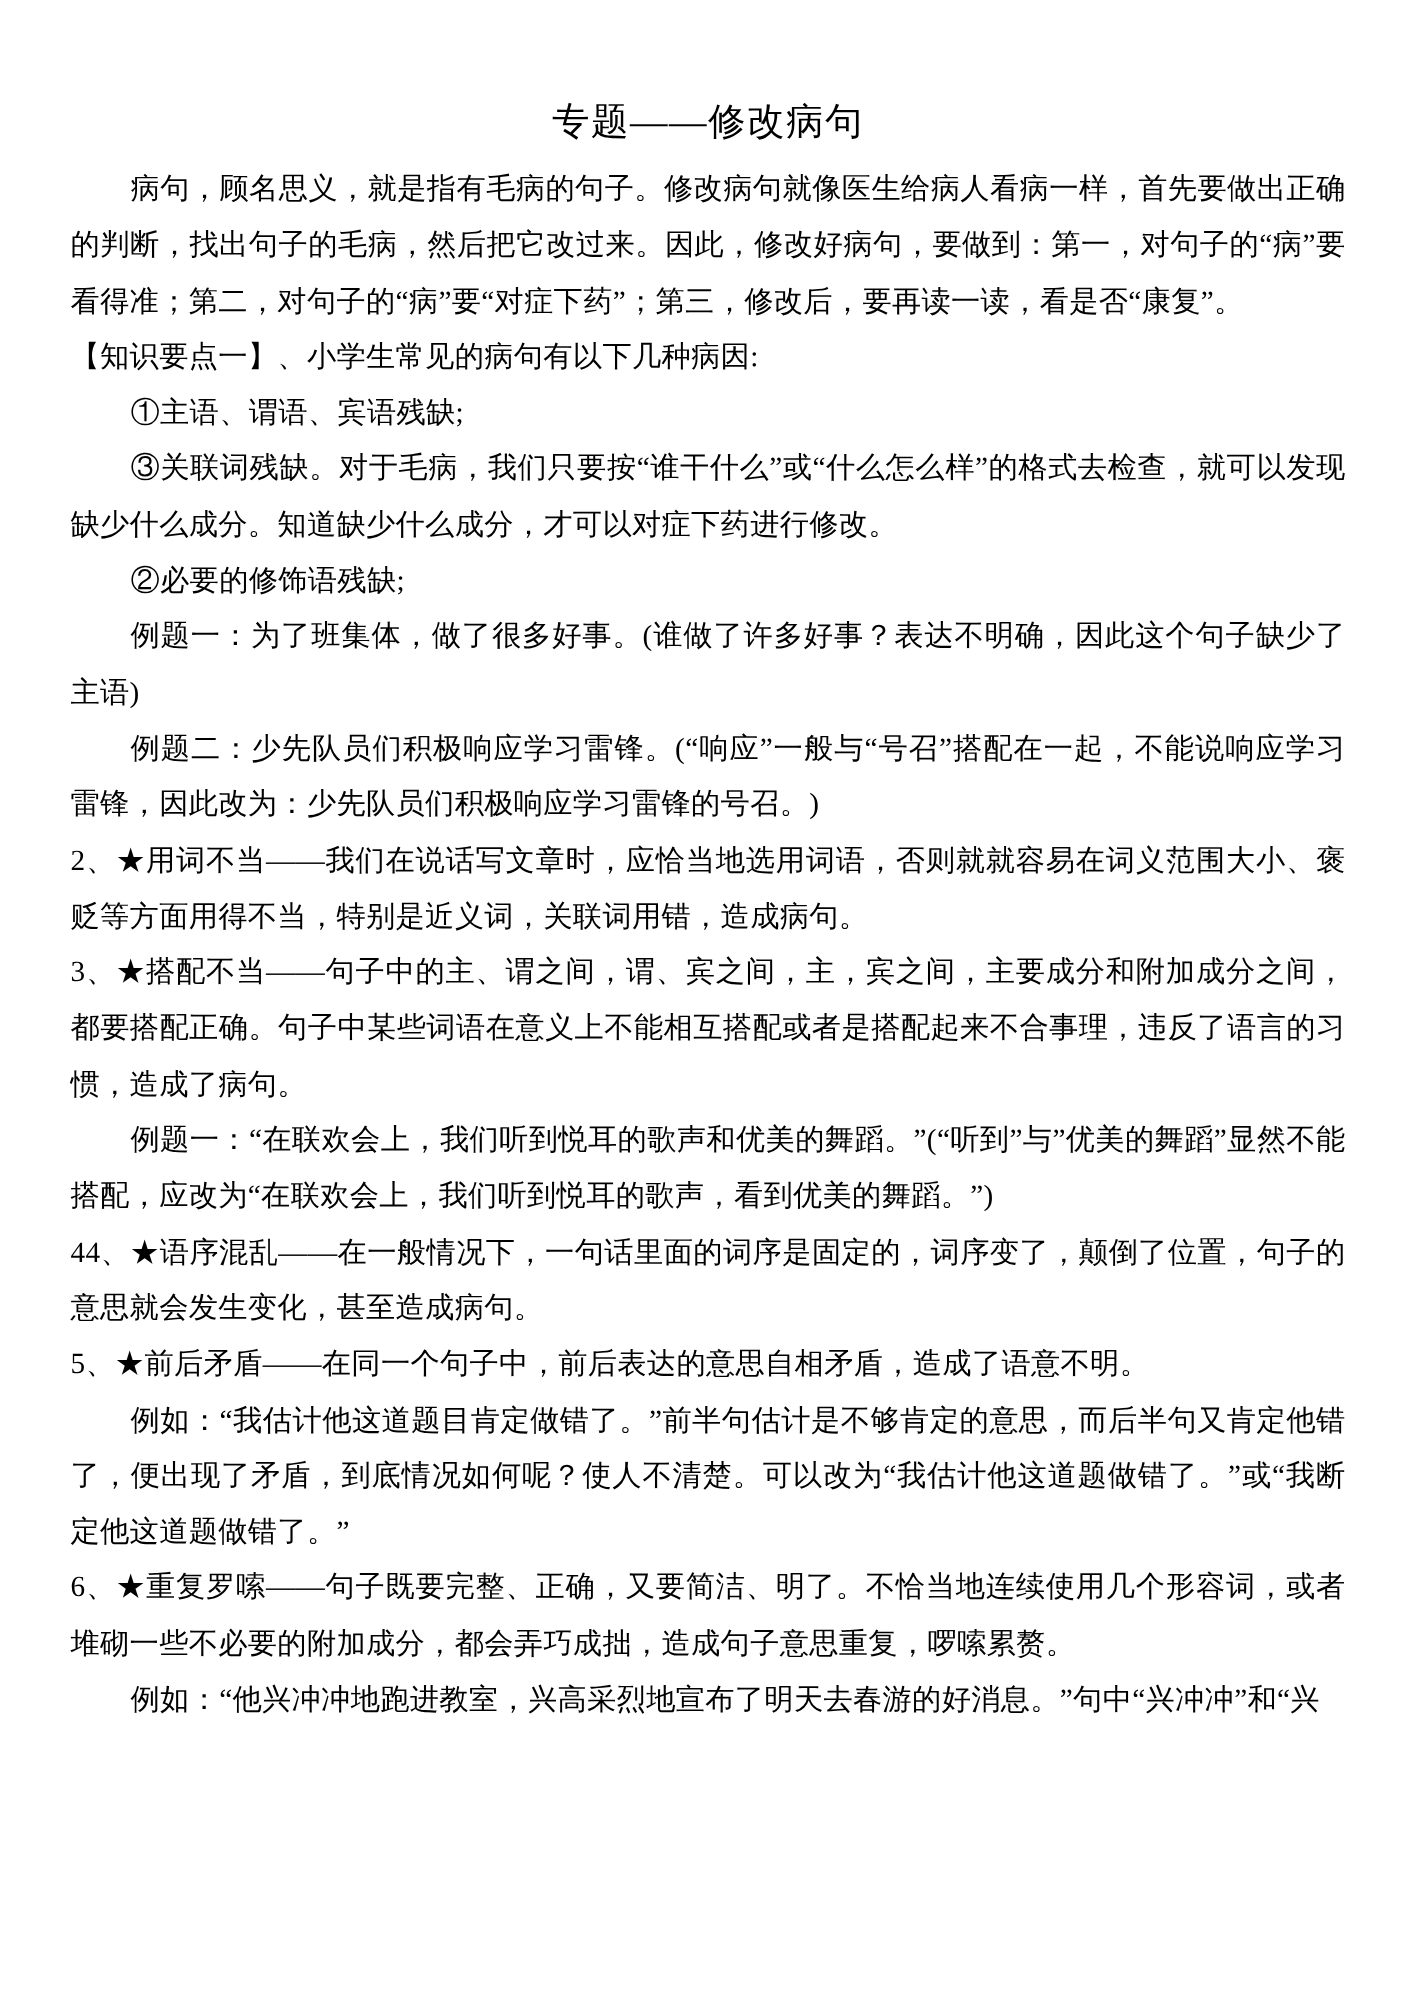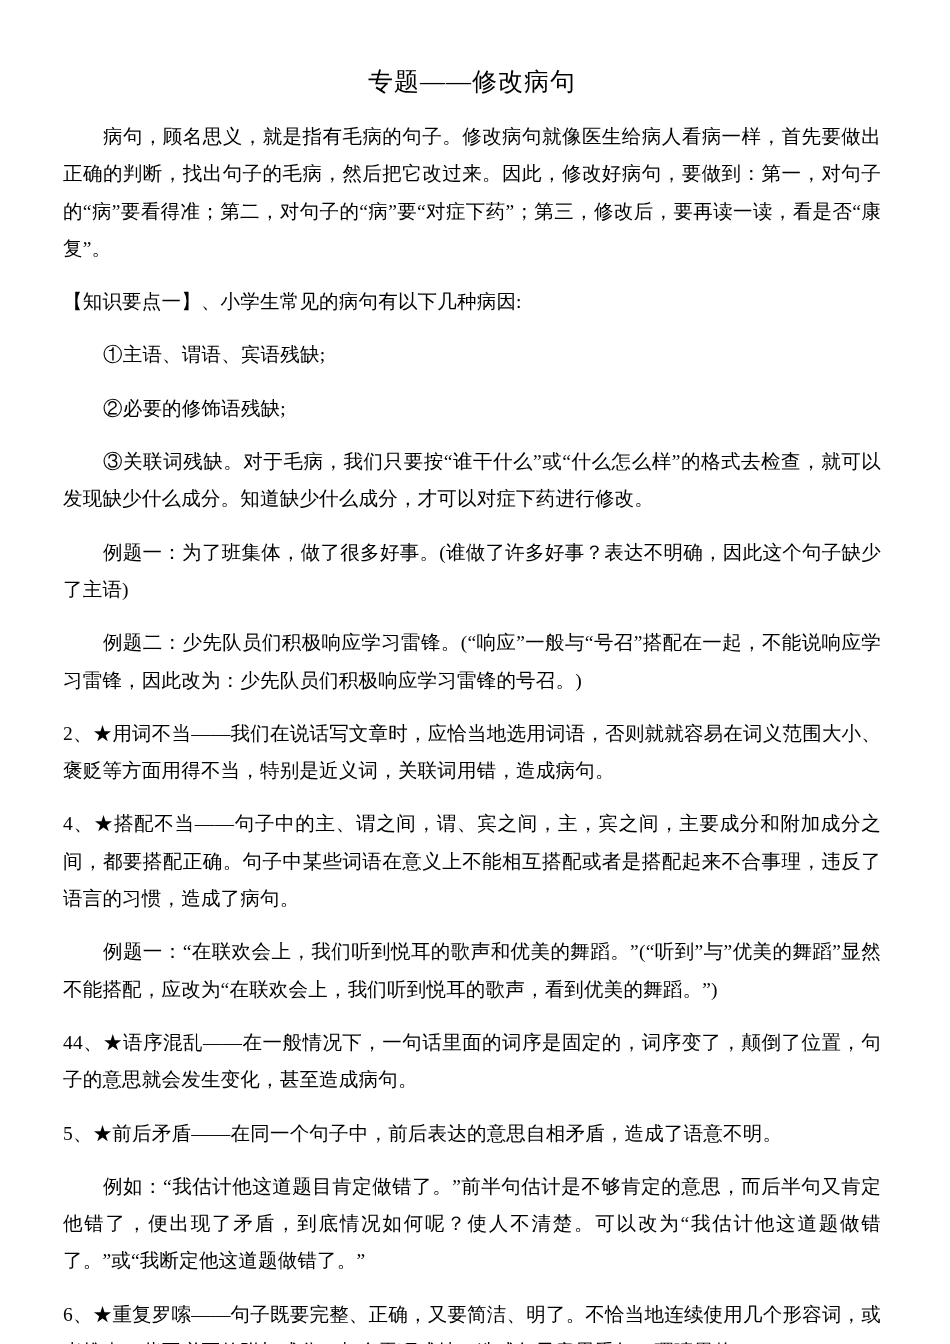--- a/index.html
+++ b/index.html
@@ -33,21 +33,21 @@
     letter-spacing: 1px;
     margin: 0 0 6px 0;
     padding: 0;
   }
   .para {
     font-size: 19.5px;
     line-height: 37.3px;
     text-align: justify;
     text-justify: inter-ideograph;
     text-align-last: left;
-    margin: 16px;
+    margin: 0;
     padding: 0;
     letter-spacing: 0.2px;
     word-break: break-all;
   }
   .indent2 { text-indent: 40px; }
   .indent3 { text-indent: 58px; }
   .indent0 { text-indent: 0; }
 </style>
 </head>
 <body>
@@ -55,28 +55,28 @@
 <div class="page">
   <div class="content">
 
     <h1 class="doc-title">专题——修改病句</h1>
 
     <p class="para indent2">病句，顾名思义，就是指有毛病的句子。修改病句就像医生给病人看病一样，首先要做出正确的判断，找出句子的毛病，然后把它改过来。因此，修改好病句，要做到：第一，对句子的“病”要看得准；第二，对句子的“病”要“对症下药”；第三，修改后，要再读一读，看是否“康复”。</p>
 
     <p class="para indent0">【知识要点一】、小学生常见的病句有以下几种病因:</p>
 
     <p class="para indent2">①主语、谓语、宾语残缺;</p>
+    <p class="para indent2">③关联词残缺。对于毛病，我们只要按“谁干什么”或“什么怎么样”的格式去检查，就可以发现缺少什么成分。知道缺少什么成分，才可以对症下药进行修改。</p>
     <p class="para indent2">②必要的修饰语残缺;</p>
-    <p class="para indent2">③关联词残缺。对于毛病，我们只要按“谁干什么”或“什么怎么样”的格式去检查，就可以发现缺少什么成分。知道缺少什么成分，才可以对症下药进行修改。</p>
     <p class="para indent2">例题一：为了班集体，做了很多好事。(谁做了许多好事？表达不明确，因此这个句子缺少了主语)</p>
     <p class="para indent2">例题二：少先队员们积极响应学习雷锋。(“响应”一般与“号召”搭配在一起，不能说响应学习雷锋，因此改为：少先队员们积极响应学习雷锋的号召。)</p>
 
     <p class="para indent0">2、★用词不当——我们在说话写文章时，应恰当地选用词语，否则就就容易在词义范围大小、褒贬等方面用得不当，特别是近义词，关联词用错，造成病句。</p>
 
-    <p class="para indent0">4、★搭配不当——句子中的主、谓之间，谓、宾之间，主，宾之间，主要成分和附加成分之间，都要搭配正确。句子中某些词语在意义上不能相互搭配或者是搭配起来不合事理，违反了语言的习惯，造成了病句。</p>
+    <p class="para indent0">3、★搭配不当——句子中的主、谓之间，谓、宾之间，主，宾之间，主要成分和附加成分之间，都要搭配正确。句子中某些词语在意义上不能相互搭配或者是搭配起来不合事理，违反了语言的习惯，造成了病句。</p>
     <p class="para indent2">例题一：“在联欢会上，我们听到悦耳的歌声和优美的舞蹈。”(“听到”与”优美的舞蹈”显然不能搭配，应改为“在联欢会上，我们听到悦耳的歌声，看到优美的舞蹈。”)</p>
 
     <p class="para indent0">44、★语序混乱——在一般情况下，一句话里面的词序是固定的，词序变了，颠倒了位置，句子的意思就会发生变化，甚至造成病句。</p>
 
     <p class="para indent0">5、★前后矛盾——在同一个句子中，前后表达的意思自相矛盾，造成了语意不明。</p>
     <p class="para indent2">例如：“我估计他这道题目肯定做错了。”前半句估计是不够肯定的意思，而后半句又肯定他错了，便出现了矛盾，到底情况如何呢？使人不清楚。可以改为“我估计他这道题做错了。”或“我断定他这道题做错了。”</p>
 
     <p class="para indent0">6、★重复罗嗦——句子既要完整、正确，又要简洁、明了。不恰当地连续使用几个形容词，或者堆砌一些不必要的附加成分，都会弄巧成拙，造成句子意思重复，啰嗦累赘。</p>
     <p class="para indent2">例如：“他兴冲冲地跑进教室，兴高采烈地宣布了明天去春游的好消息。”句中“兴冲冲”和“兴</p>
 

